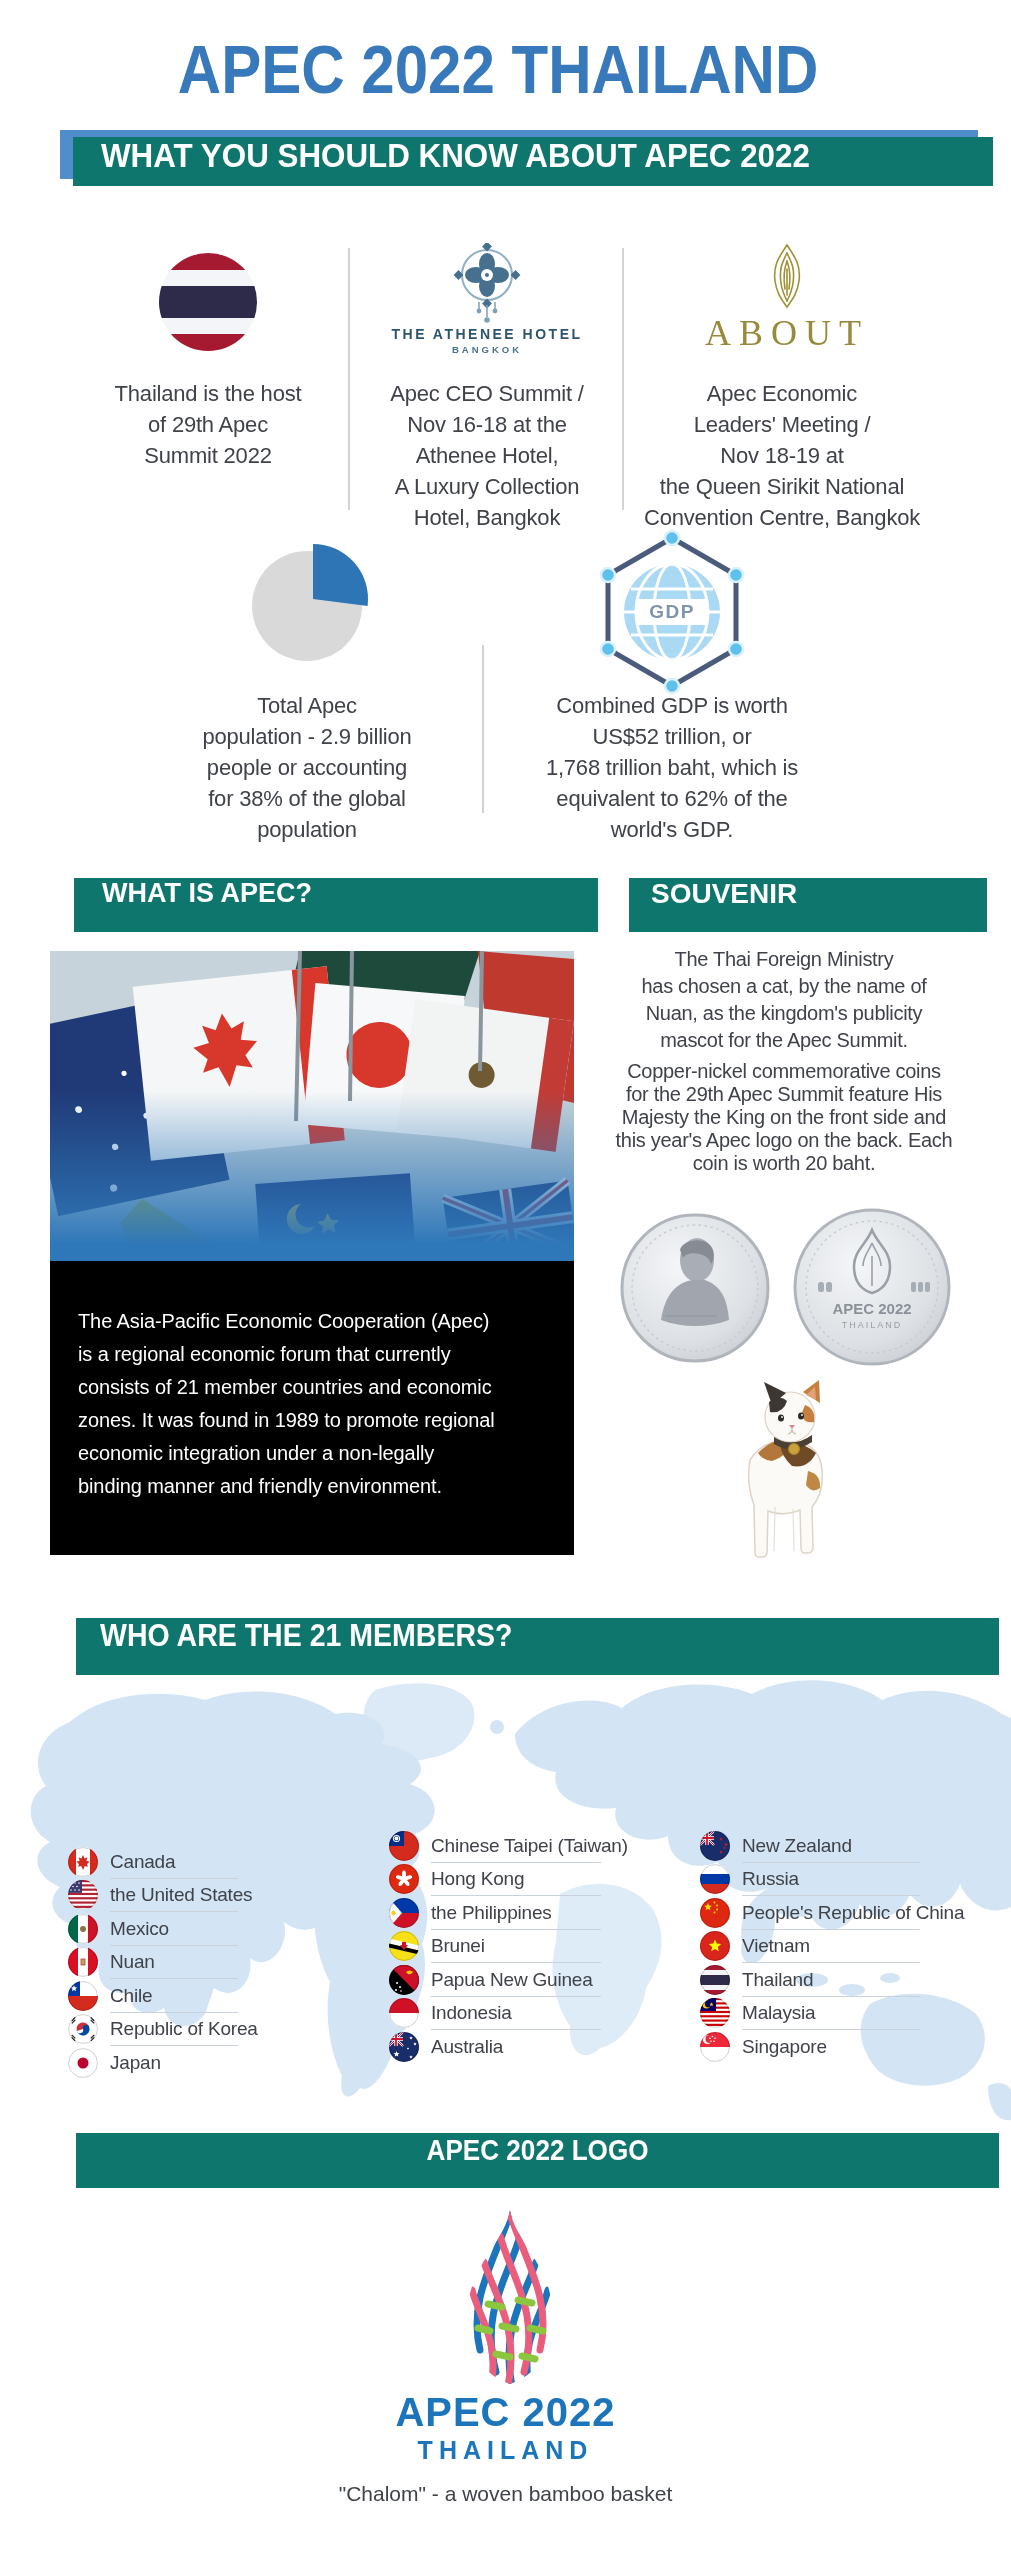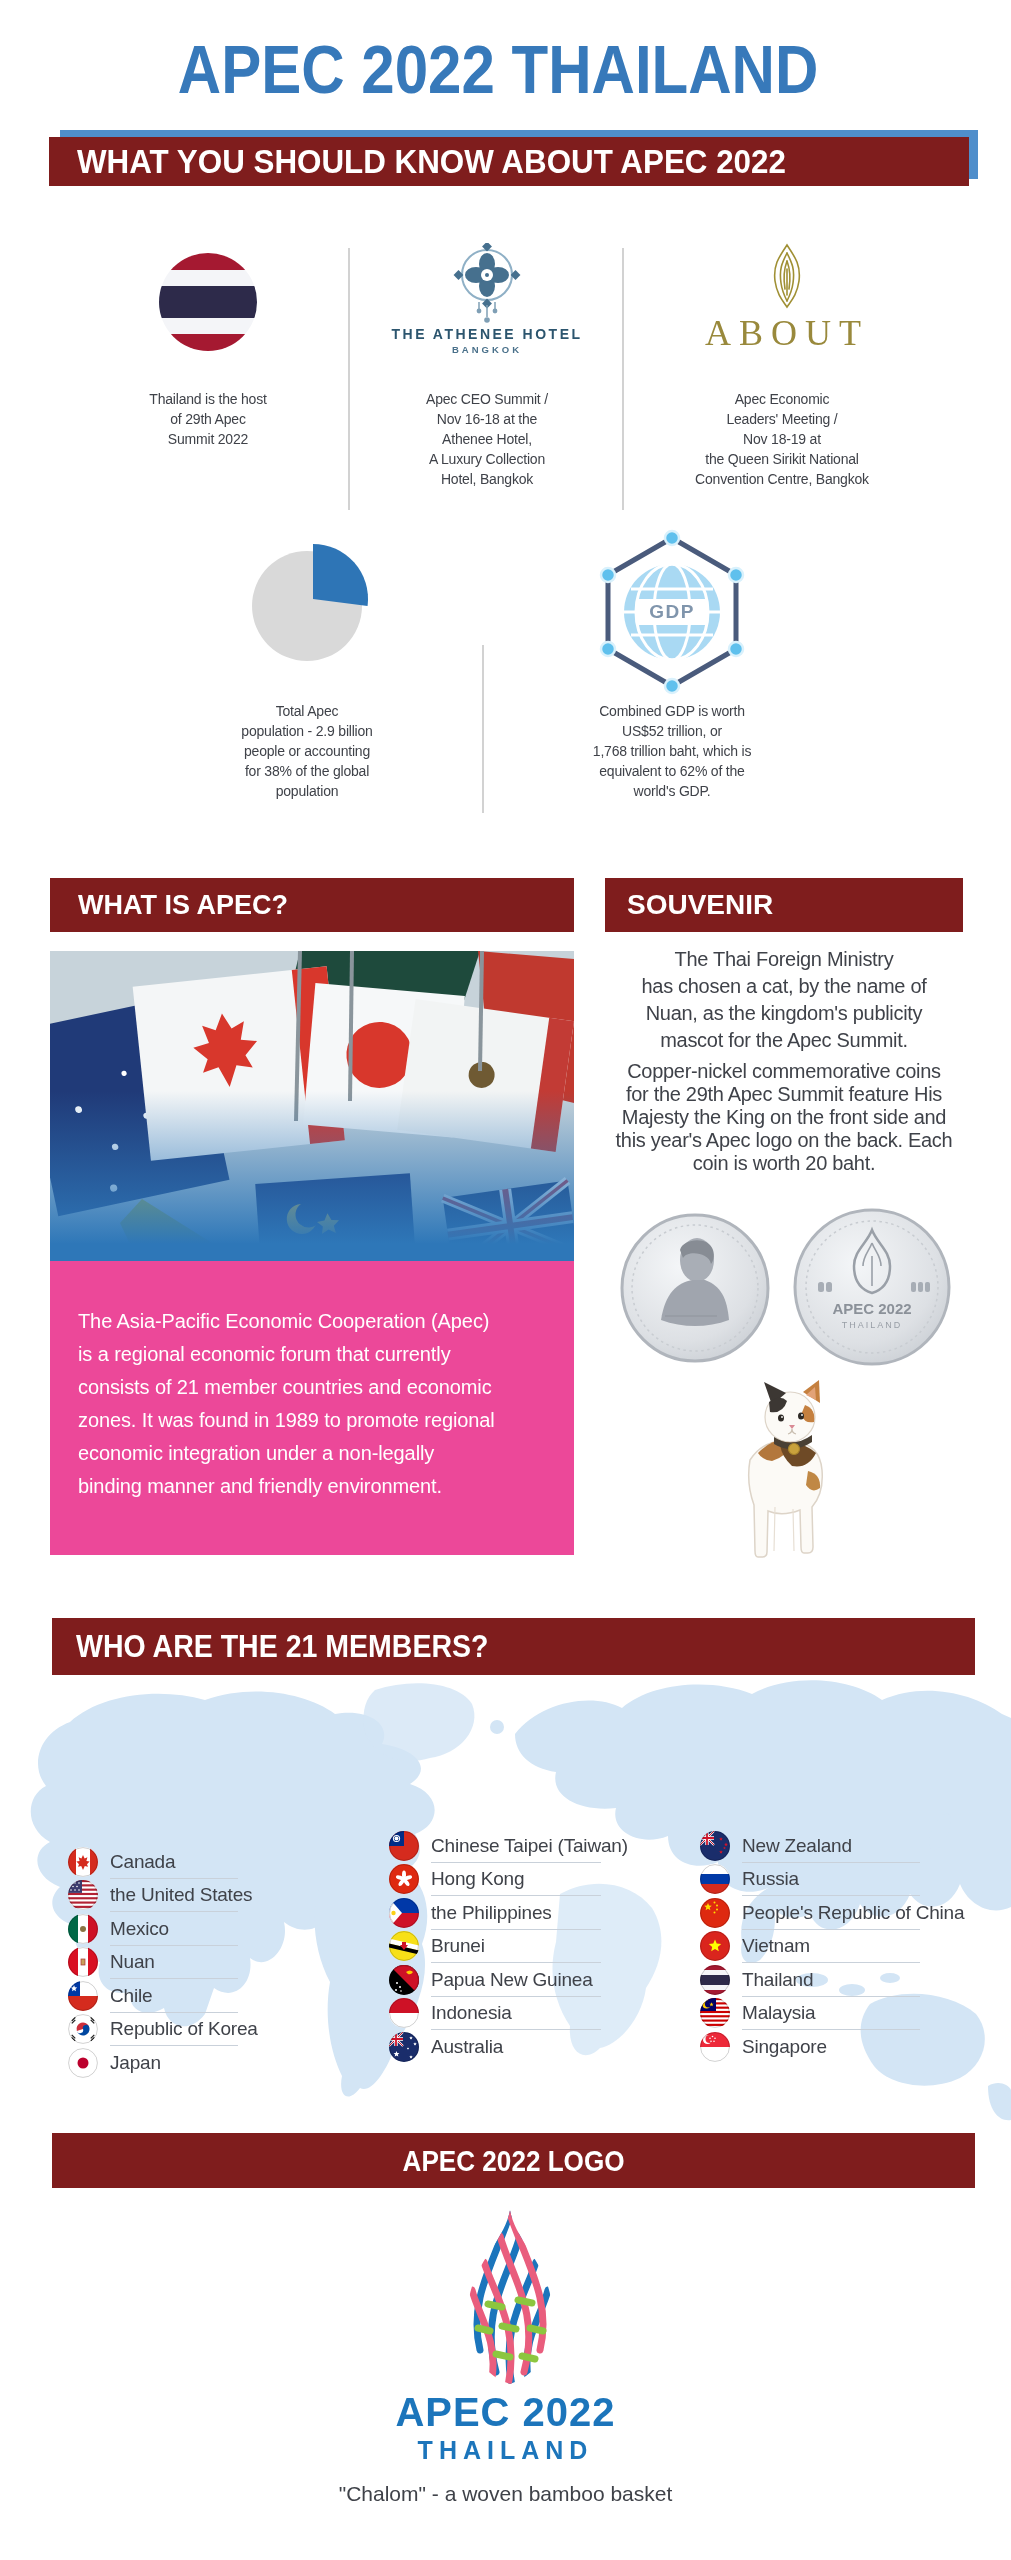--- a/index.html
+++ b/index.html
@@ -1,27 +1,27 @@
 <!DOCTYPE html>
 <html><head>
 <meta charset="utf-8">
 <style>
   html,body{margin:0;padding:0;background:#fff;}
   #page{position:relative;width:1011px;height:2560px;background:#ffffff;overflow:hidden;
         font-family:"Liberation Sans","DejaVu Sans",sans-serif;color:#3f4249;}
   .abs{position:absolute;}
   .cond{display:inline-block;transform:scaleX(.9);transform-origin:left center;white-space:nowrap;}
   .condC{display:inline-block;transform:scaleX(.87);transform-origin:center center;white-space:nowrap;}
-  .banner{position:absolute;background:#7f1d1d;color:#fff;display:flex;align-items:center;}
+  .banner{position:absolute;background:#0f766e;color:#fff;display:flex;margin-left:24px;}
   .banner .bt{font-weight:bold;}
   .centerTxt{text-align:center;white-space:pre-line;}
   .lines{white-space:pre-line;}
   #main-title{left:0;top:34px;width:996px;text-align:center;font-weight:bold;
               font-size:69px;color:#3779ba;line-height:1.05;}
-  .colcap{font-size:14px;line-height:20px;color:#3f4249;letter-spacing:-0.2px;margin-top:11px;}
+  .colcap{font-size:22px;line-height:31px;color:#3f4249;letter-spacing:-0.2px;}
   .divider-v{position:absolute;width:2px;background:#d2d2d2;}
   .whitepanel-par{font-size:20px;line-height:33px;color:#ffffff;letter-spacing:-0.1px;}
   .souv-par{font-size:20px;line-height:23px;color:#3f4249;letter-spacing:-0.3px;}
   .mcol{position:absolute;}
   .mrow{position:relative;height:33.5px;display:flex;align-items:center;}
   .mrow .mflag{width:30px;height:30px;flex:0 0 30px;margin-right:12px;}
   .mrow .mname{font-size:19px;color:#3f4249;letter-spacing:-0.2px;white-space:nowrap;}
   .mrow .munder{position:absolute;left:42px;bottom:0;height:0;border-top:1.5px solid #c9d1da;}
   .hotel-line{position:absolute;text-align:center;color:#2c556e;font-weight:bold;}
   #logo-apec-text{left:0;top:2390px;width:1011px;text-align:center;font-weight:bold;
@@ -153,21 +153,21 @@
 1,768 trillion baht, which is
 equivalent to 62% of the
 world's GDP.</div>
 
   <div class="divider-v" style="left:482px;top:645px;height:168px;"></div>
 
   <div class="banner" style="left:50px;top:878px;width:524px;height:54px;">
     <span class="bt" style="margin-left:28px;font-size:27px;">WHAT IS APEC?</span>
   </div>
 
-  <div class="abs" style="left:50px;top:951px;width:524px;height:604px;background:#ec4899;">
+  <div class="abs" style="left:50px;top:951px;width:524px;height:604px;background:#000000;">
     
     <svg width="524" height="310" viewBox="0 0 524 310">
       <defs>
         <linearGradient id="fadeBlue" x1="0" y1="0" x2="0" y2="1">
           <stop offset="0" stop-color="#2e77b8" stop-opacity="0"></stop>
           <stop offset="0.9" stop-color="#2e77b8" stop-opacity="1"></stop>
         </linearGradient>
       </defs>
       <rect width="524" height="310" fill="#c7d3da"></rect>
       <polygon points="250,0 430,0 410,62 240,42" fill="#1e4a3c"></polygon>

